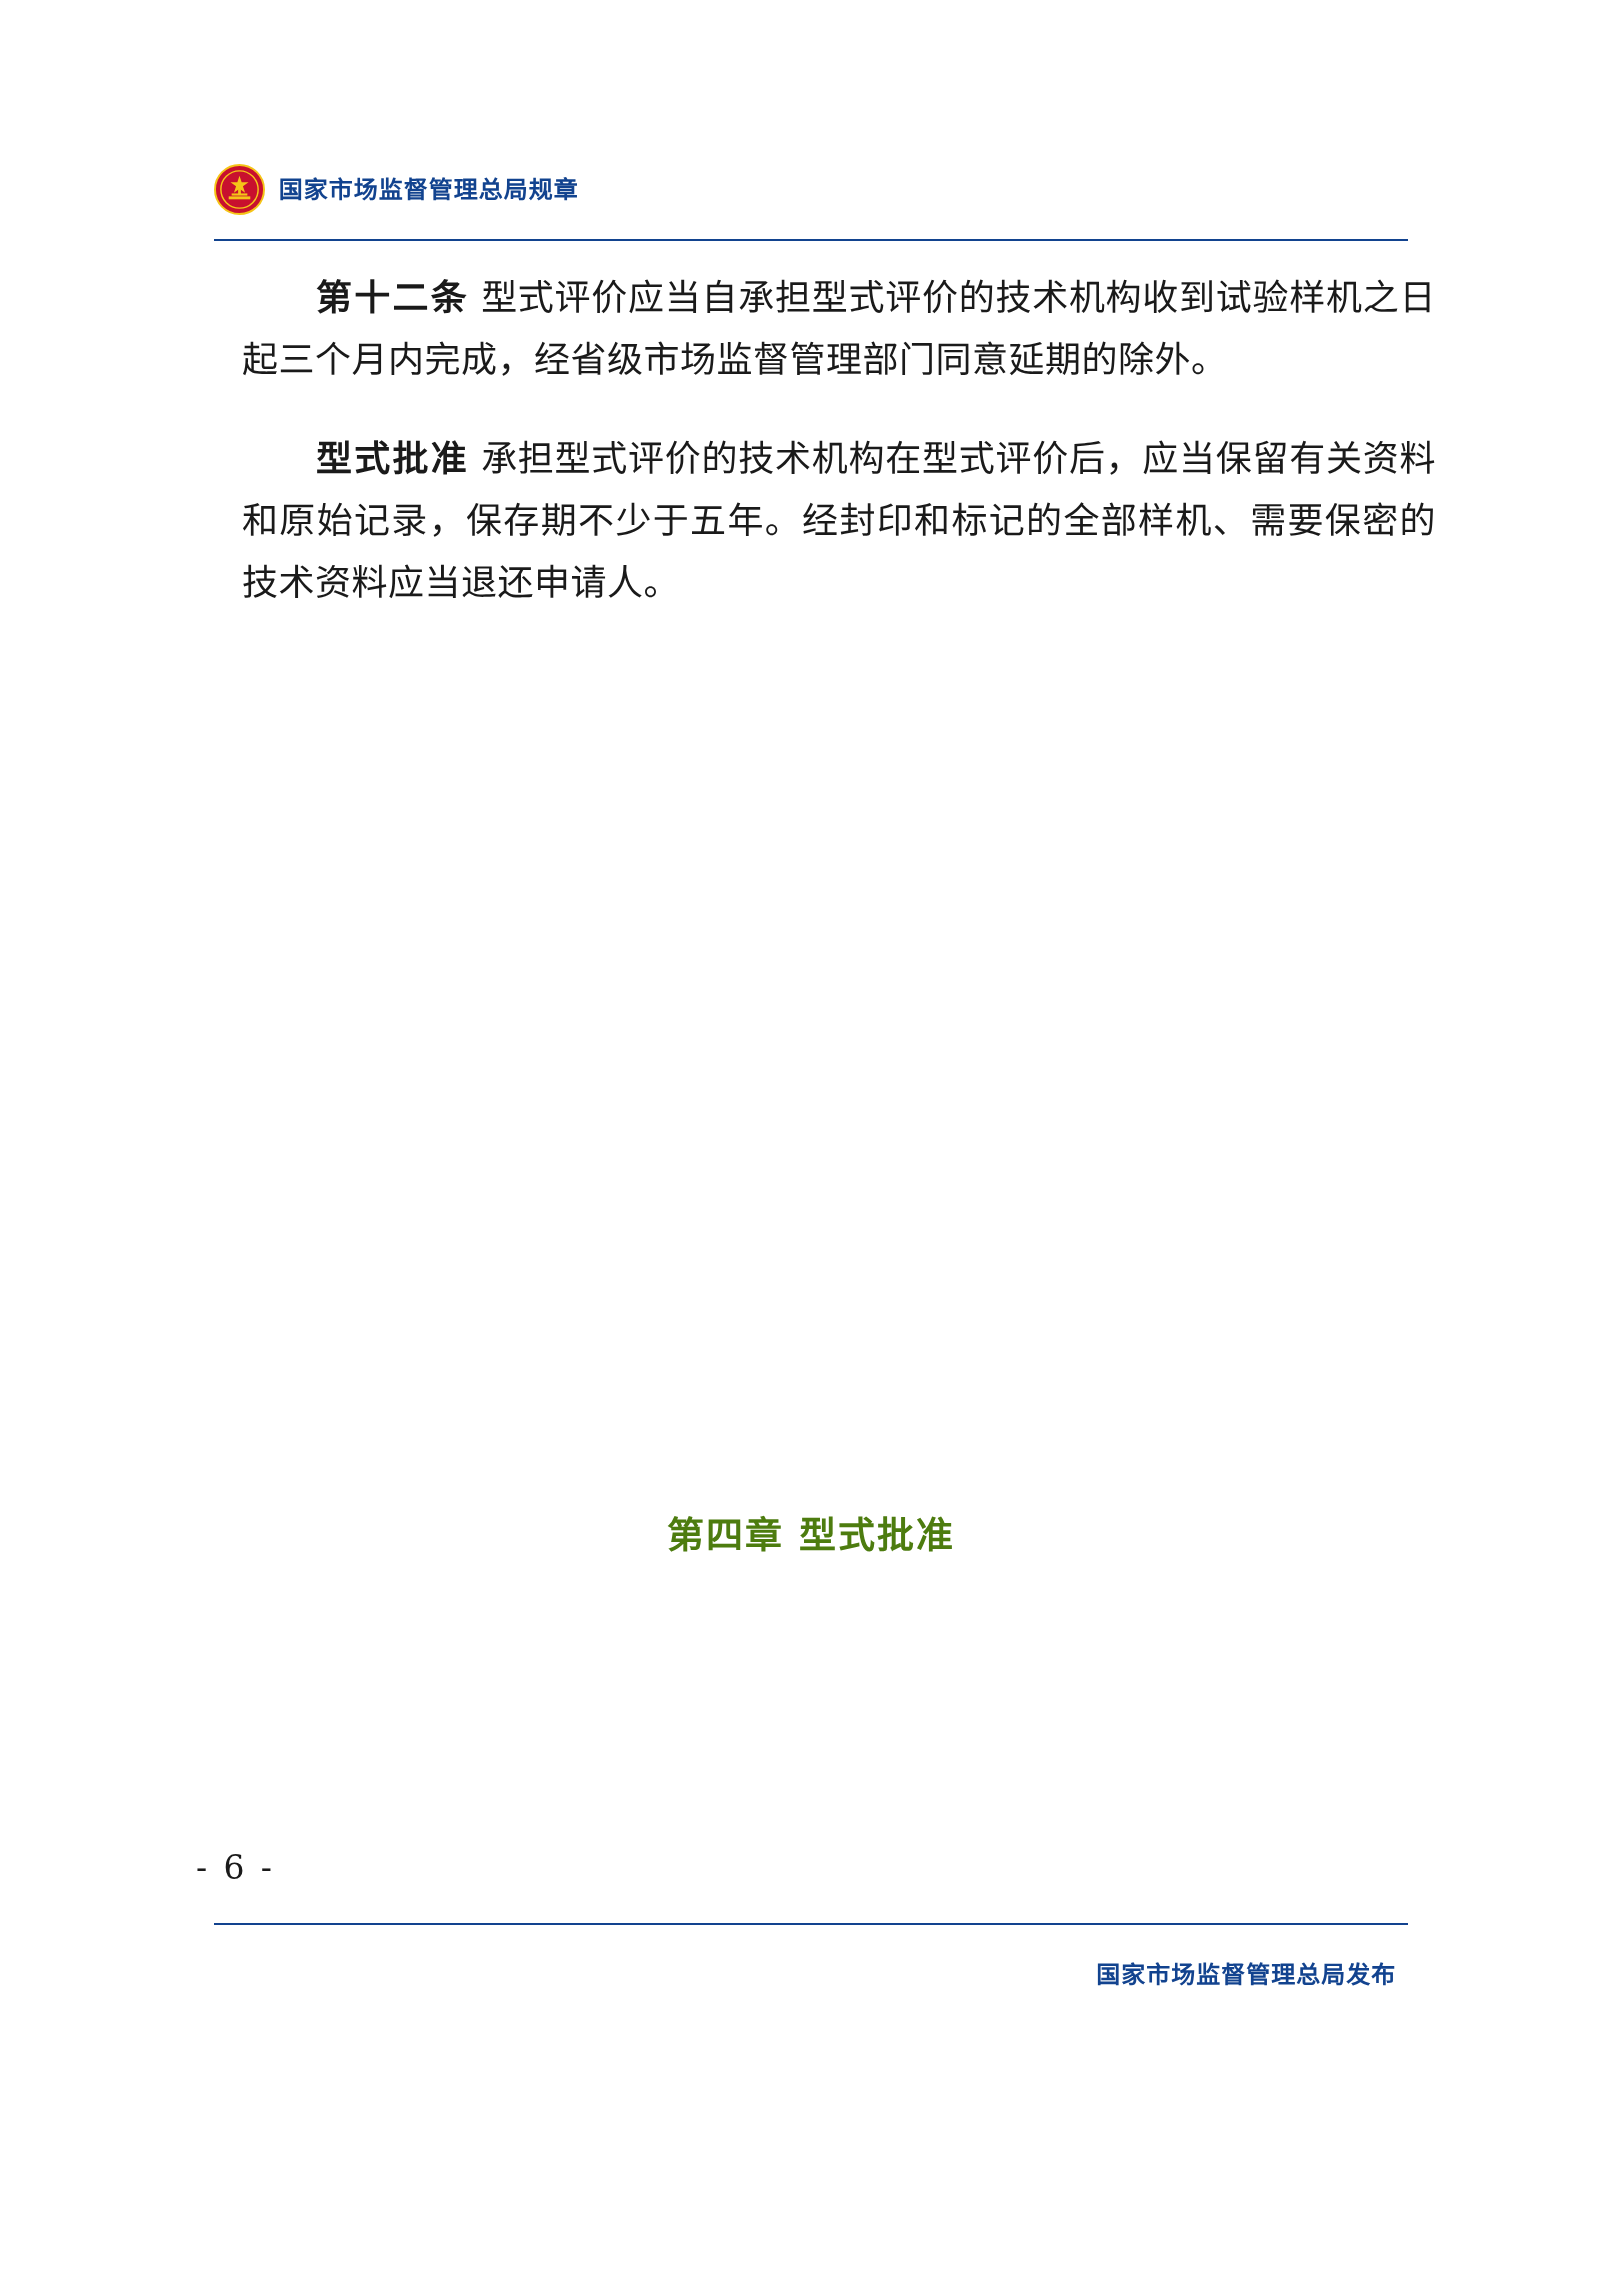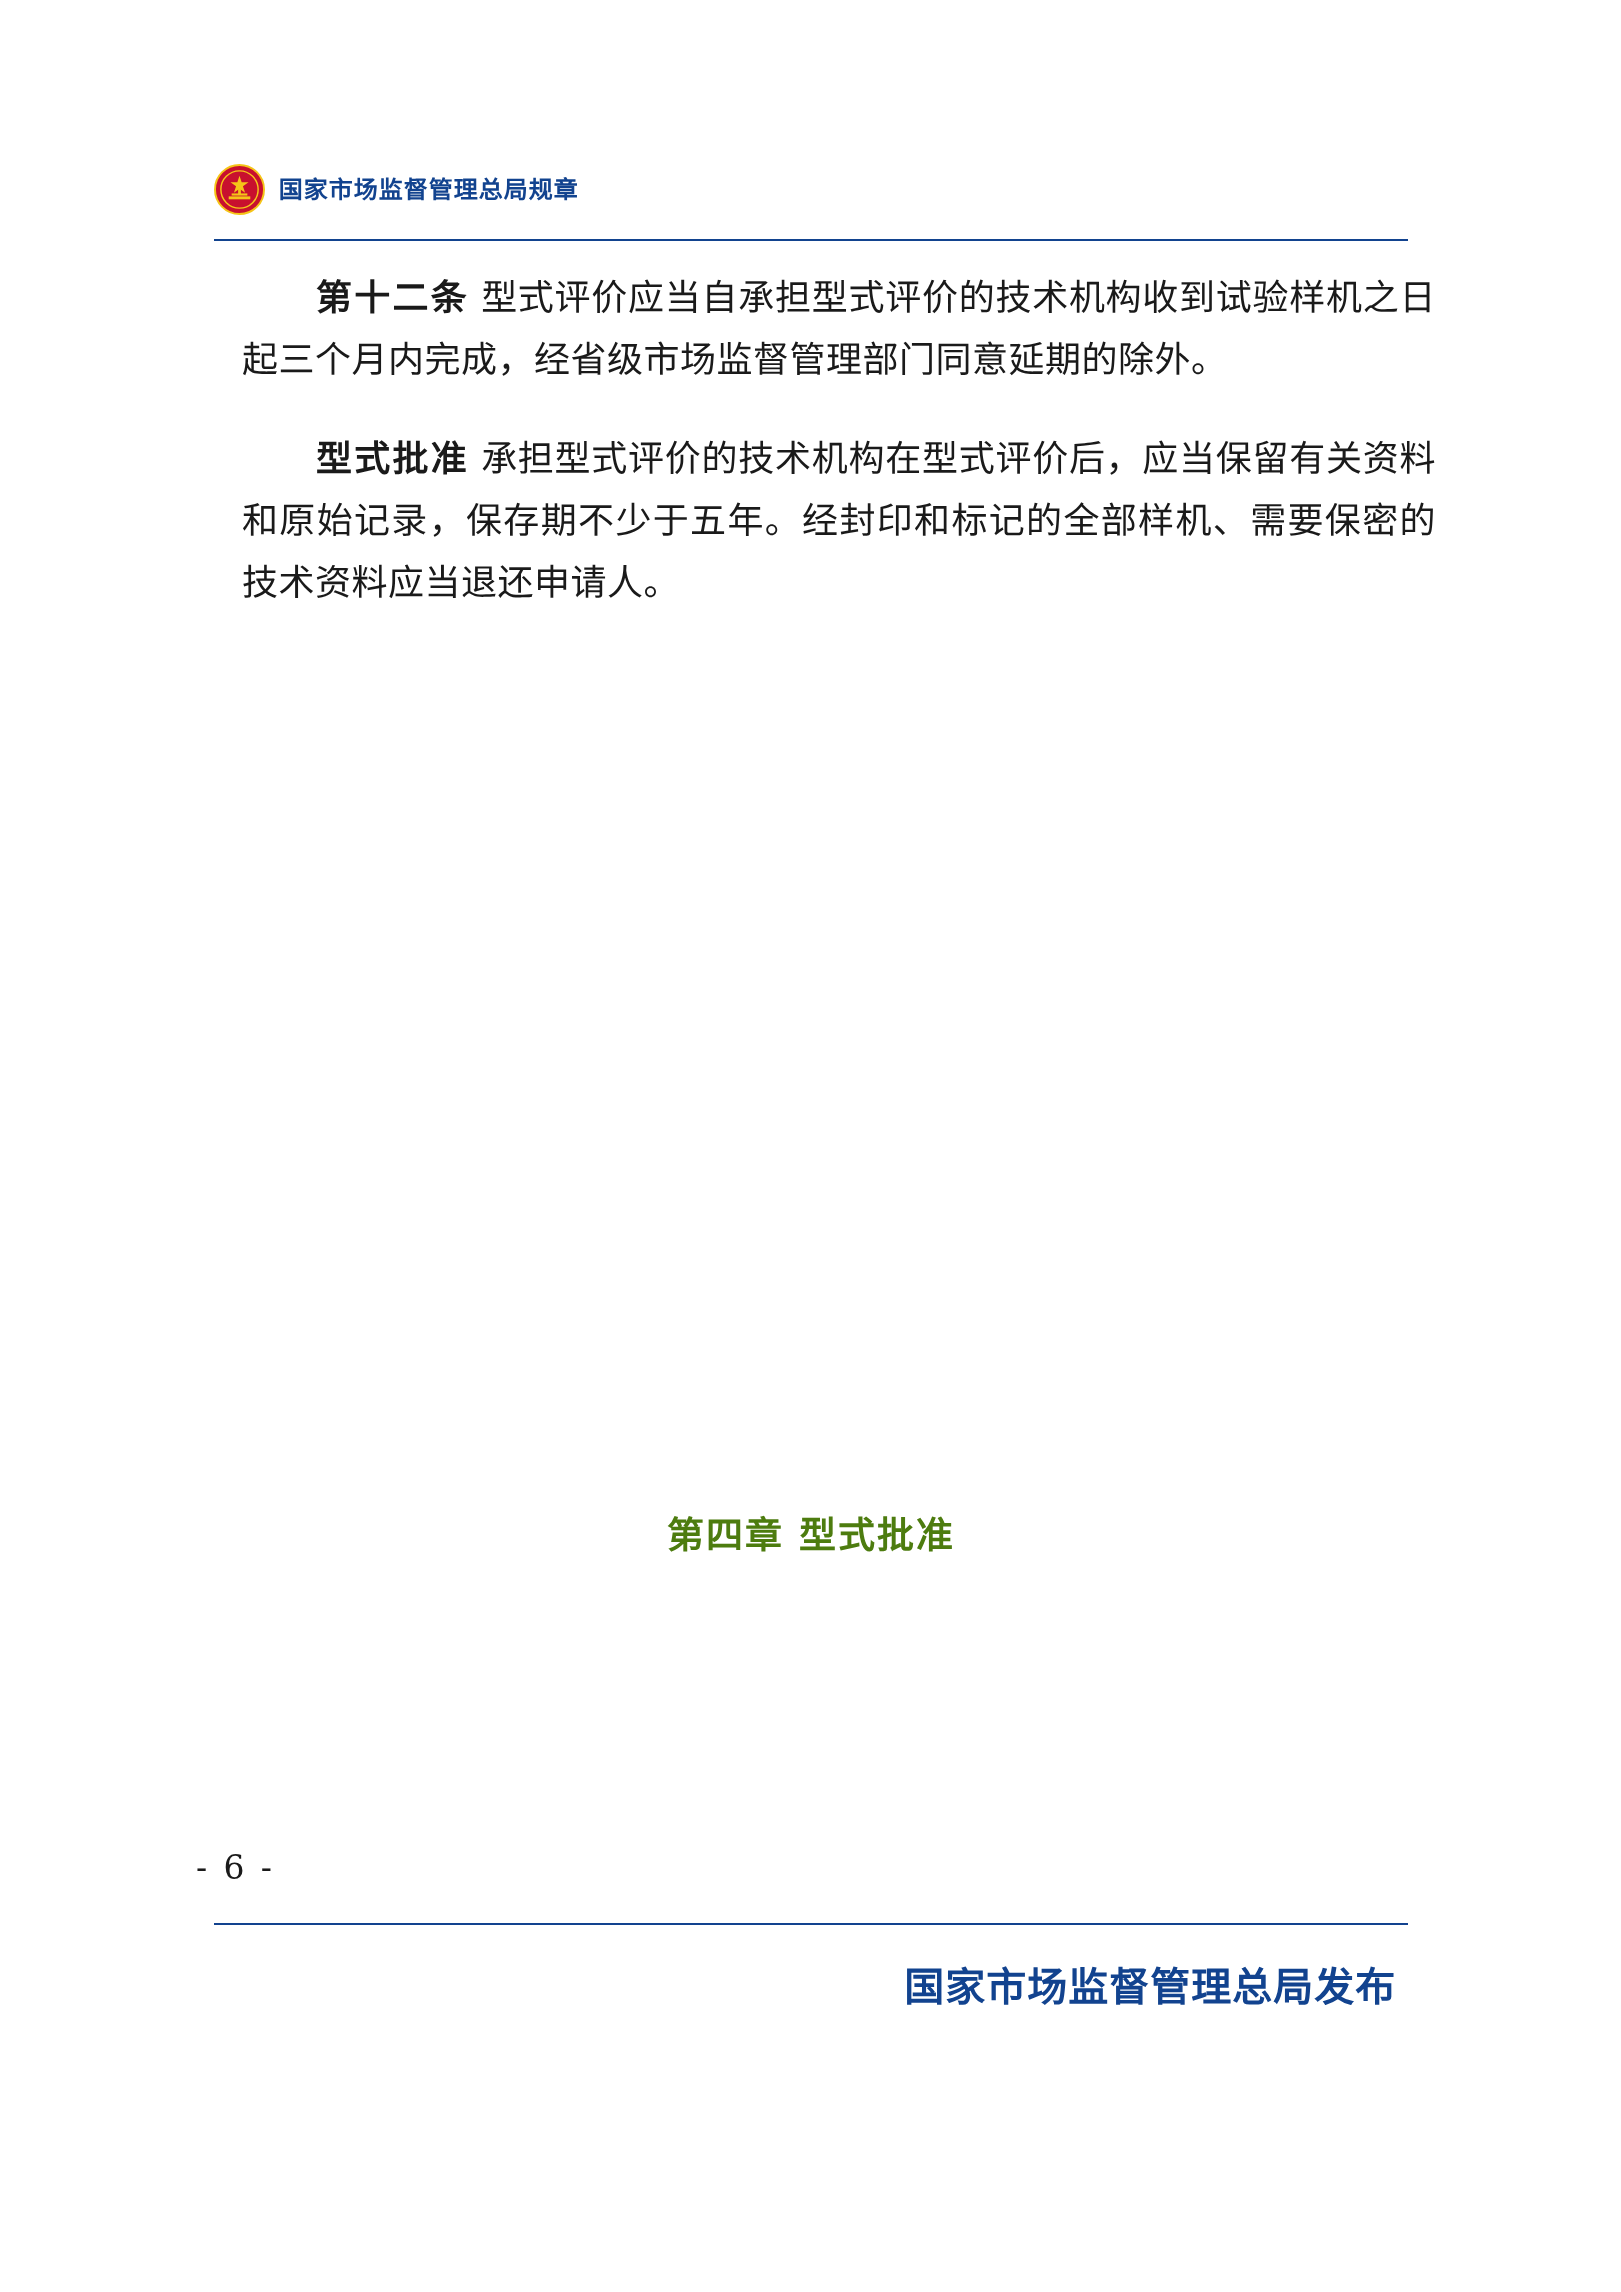--- a/index.html
+++ b/index.html
@@ -125,21 +125,21 @@
   .footer-publisher {
     position: absolute;
     left: 214px;
     top: 1955px;
     width: 1194px;
     text-align: right;
     padding-right: 11.8px;
     box-sizing: border-box;
     font-family: "DejaVu Sans", "Liberation Sans", sans-serif;
     font-weight: bold;
-    font-size: 40px;
+    font-size: 24px;
     letter-spacing: 1px;
     color: #12438f;
   }
 </style>
 </head>
 <body>
 
 <div class="page">
 
   <div class="header">

